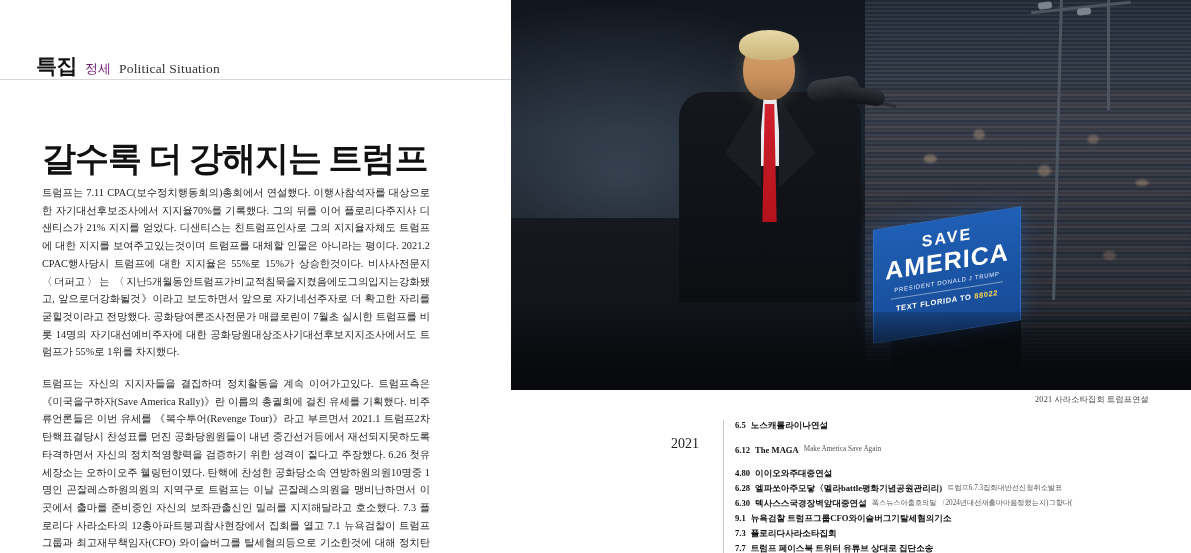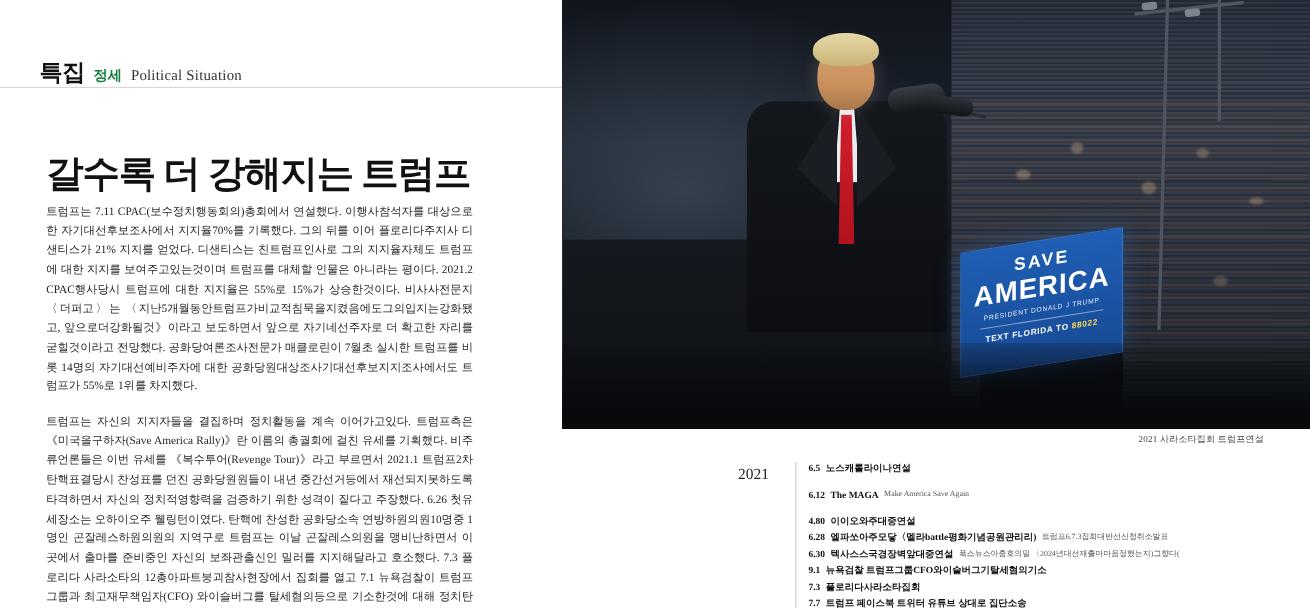--- a/index.html
+++ b/index.html
@@ -36,22 +36,21 @@
   .kicker-badge {
     font-family: "Liberation Serif", serif;
     font-size: 21px;
     font-weight: bold;
     color: #111111;
     letter-spacing: -0.5px;
   }
   .kicker-ko {
     font-family: "Liberation Serif", serif;
     font-size: 13px;
-    color: #15803d;
-    font-weight: bold;
+    color: #701a75;
   }
   .kicker-en {
     font-family: "Liberation Serif", serif;
     font-size: 13.5px;
     color: #333333;
     letter-spacing: 0.2px;
   }
   .kicker-rule {
     position: absolute;
     left: 0; top: 35px;
@@ -312,21 +311,21 @@
   }
 
   
   .timeline {
     position: absolute;
     left: 160px; top: 420px;
     width: 520px;
   }
   .tl-year {
     position: absolute;
-    left: 0; top: 4px;
+    left: 0; top: 16px;
     font-family: "Liberation Serif", serif;
     font-size: 14px;
     color: #222222;
   }
   .tl-rule {
     position: absolute;
     left: 52px; top: 0;
     width: 1px; height: 133px;
     background: #c9c9c9;
   }

